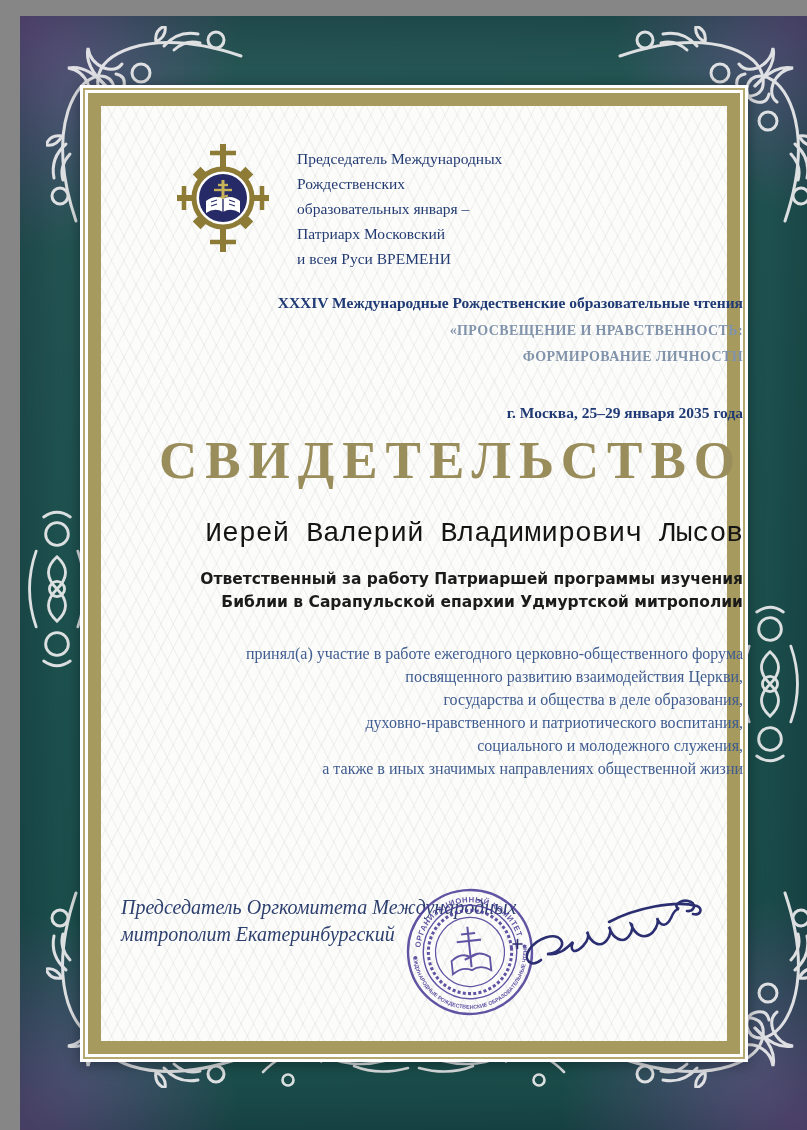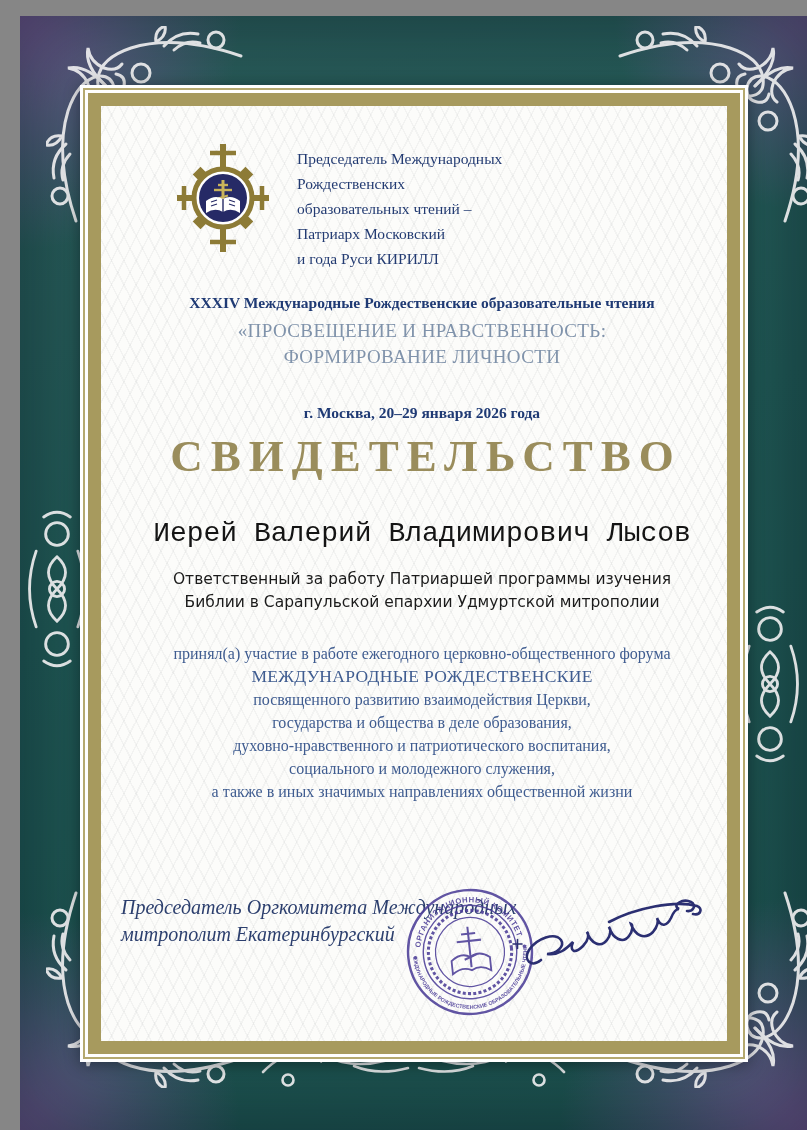--- a/index.html
+++ b/index.html
@@ -44,27 +44,27 @@
   .cert-paper{width:100%;height:100%;border:13px solid var(--gold-border);position:relative;
       background-color:var(--paper);
       background-image:
         repeating-linear-gradient(63deg, rgba(120,125,130,.07) 0 1.5px, rgba(0,0,0,0) 1.5px 11px),
         repeating-linear-gradient(-63deg, rgba(120,125,130,.07) 0 1.5px, rgba(0,0,0,0) 1.5px 11px);}
 
   .logo{position:absolute;left:72px;top:34px;width:100px;height:114px}
   .patron{position:absolute;left:196px;top:40px;width:330px;
       font-size:15.5px;line-height:25px;color:var(--navy-text);font-weight:500}
 
-  .centered{position:absolute;left:8px;width:100%;text-align:center}
+  .centered{position:absolute;left:16px;width:100%;text-align:right}
   .event-title{top:188px;font-size:15.5px;font-weight:bold;color:#1F3A74}
-  .theme{top:212px;font-size:19px;line-height:26px;font-weight:normal;color:var(--slate-theme);letter-spacing:.4px}
+  .theme{top:212px;font-size:14px;line-height:26px;font-weight:bold;color:var(--slate-theme);letter-spacing:.4px}
   .date-line{top:298px;font-size:15.5px;font-weight:bold;color:#1F3A74}
-  .doc-title{top:324px;font-size:45px;font-weight:bold;color:var(--gold-title);letter-spacing:8px;text-indent:8px}
+  .doc-title{top:324px;font-size:53px;font-weight:bold;color:var(--gold-title);letter-spacing:8px;text-indent:8px}
   .name{top:412px;font-size:28px;font-family:Liberation Mono, monospace;color:#141414}
-  .role{top:462px;font-size:15.5px;line-height:23px;font-weight:normal;
+  .role{top:462px;font-size:15.5px;line-height:23px;font-weight:bold;
         font-family:"DejaVu Sans",sans-serif;color:#1B1B1B}
   .participation{top:536px;font-size:16px;line-height:23px;color:var(--body-blue)}
   .participation .caps{font-size:17.5px;letter-spacing:.3px}
   .signatory{position:absolute;left:20px;top:788px;font-style:italic;font-size:20px;
       line-height:26.5px;color:#2C3F6E}
   .seal{position:absolute;left:303px;top:780px;width:132px;height:132px;opacity:.88;transform:rotate(-6deg)}
   .seal svg{display:block;width:100%;height:100%}
   .signature{position:absolute;left:406px;top:788px;width:208px;height:100px;color:var(--ink)}
   .signature svg{display:block;width:100%;height:100%}
 </style>
@@ -187,43 +187,42 @@
                 <line x1="38" y1="66" x2="44" y2="64"></line>
               <line x1="56" y1="60" x2="62" y2="62"></line>
                 <line x1="56" y1="64" x2="62" y2="66"></line>
             </g>
           </svg>
         </div>
 
         <div class="patron">
           <div>Председатель Международных</div>
           <div>Рождественских</div>
-          <div>образовательных чтений –</div>
+          <div>образовательных января –</div>
           <div>Патриарх Московский</div>
-          <div>и года Руси КИРИЛЛ</div>
+          <div>и всея Руси ВРЕМЕНИ</div>
         </div>
 
         <div class="centered event-title">XXXIV Международные Рождественские образовательные чтения</div>
         <div class="centered theme">
           <div>«ПРОСВЕЩЕНИЕ И НРАВСТВЕННОСТЬ:</div>
           <div>ФОРМИРОВАНИЕ ЛИЧНОСТИ</div>
         </div>
-        <div class="centered date-line">г. Москва, 20–29 января 2026 года</div>
+        <div class="centered date-line">г. Москва, 25–29 января 2035 года</div>
 
         <div class="centered doc-title">СВИДЕТЕЛЬСТВО</div>
 
         <div class="centered name">Иерей Валерий Владимирович Лысов</div>
         <div class="centered role">
           <div>Ответственный за работу Патриаршей программы изучения</div>
           <div>Библии в Сарапульской епархии Удмуртской митрополии</div>
         </div>
 
         <div class="centered participation">
           <div>принял(а) участие в работе ежегодного церковно-общественного форума</div>
-          <div class="caps">МЕЖДУНАРОДНЫЕ РОЖДЕСТВЕНСКИЕ</div>
           <div>посвященного развитию взаимодействия Церкви,</div>
           <div>государства и общества в деле образования,</div>
           <div>духовно-нравственного и патриотического воспитания,</div>
           <div>социального и молодежного служения,</div>
           <div>а также в иных значимых направлениях общественной жизни</div>
         </div>
 
         <div class="signatory">
           <div>Председатель Оргкомитета Международных</div>
           <div>митрополит Екатеринбургский</div>

